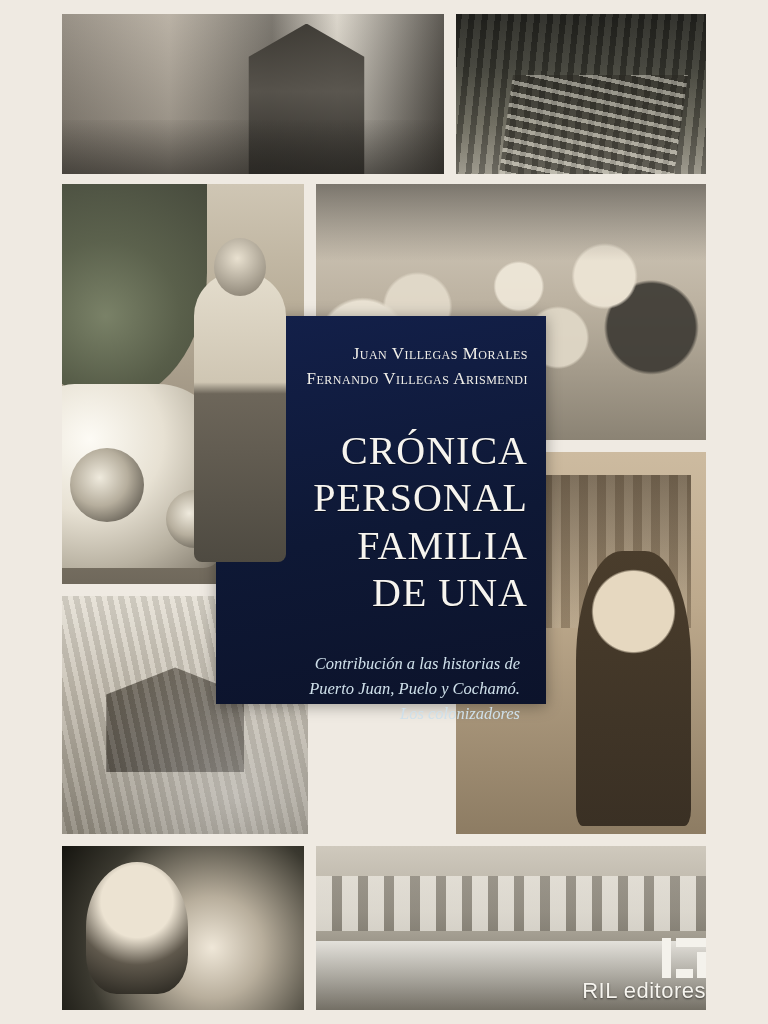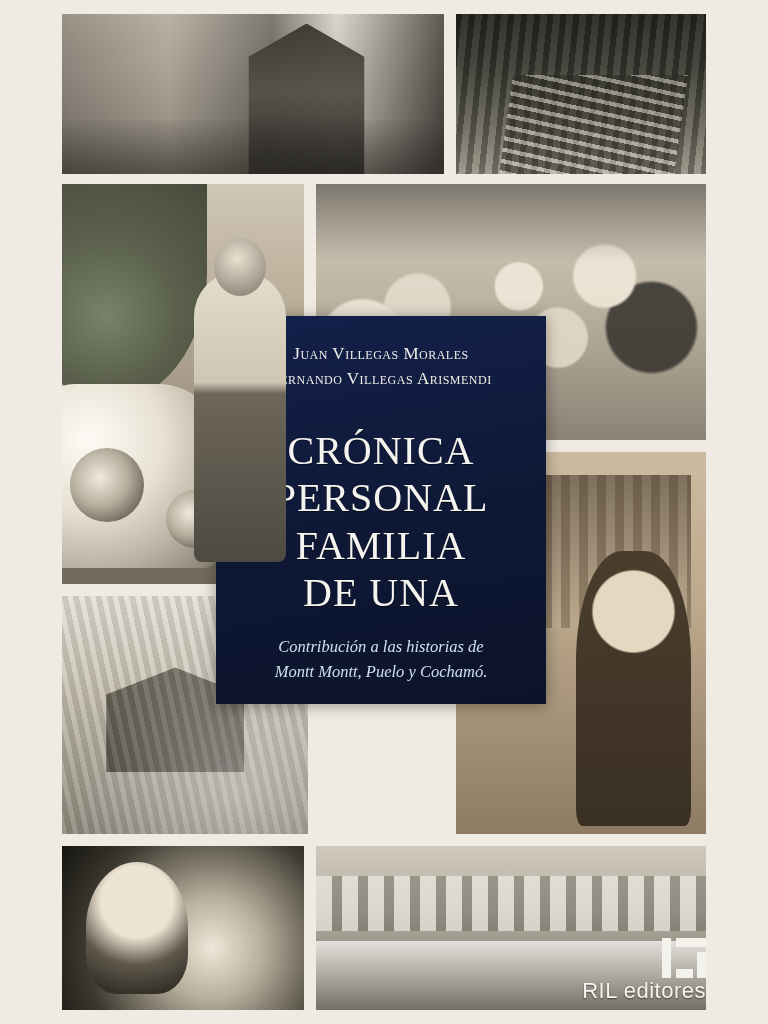--- a/index.html
+++ b/index.html
@@ -213,21 +213,21 @@
   
   .title-panel {
     position: absolute;
     left: 216px;
     top: 316px;
     width: 330px;
     height: 388px;
     background: #111c3c;
     background: linear-gradient(170deg, #13204a 0%, #0e1835 55%, #0c132b 100%);
     box-shadow: 0 2px 14px rgba(0,0,0,0.35);
-    text-align: center;
+    text-align: right;
     color: #f3f2ee;
     padding: 0 18px;
     box-sizing: border-box;
   }
   .authors {
     margin-top: 26px;
     font-family: "Liberation Serif", serif;
     font-variant: small-caps;
     letter-spacing: 0.5px;
     line-height: 1.45;
@@ -244,21 +244,21 @@
     line-height: 1.18;
     letter-spacing: 1px;
     color: #f6f4ef;
     text-shadow: 0 1px 0 rgba(0,0,0,0.5);
   }
   .book-title .line {
     display: block;
     white-space: nowrap;
   }
   .subtitle {
-    margin-top: 19px;
+    margin-top: 36px;
     font-family: "Liberation Serif", serif;
     font-style: italic;
     font-size: 16.5px;
     line-height: 1.5;
     color: #cfe0ea;
     padding: 0 8px;
   }
   .subtitle .line { display: block; }
 
   
@@ -321,21 +321,22 @@
 
     <div class="book-title">
       <span class="line">CRÓNICA</span>
       <span class="line">PERSONAL</span>
       <span class="line">FAMILIA</span>
       <span class="line">DE UNA</span>
     </div>
 
     <div class="subtitle">
       <span class="line">Contribución a las historias de</span>
-      <span class="line">Montt Montt, Puelo y Cochamó.</span>
+      <span class="line">Puerto Juan, Puelo y Cochamó.</span>
+      <span class="line">Los colonizadores</span>
     </div>
 
   </div>
 
   <div class="publisher">
     <div class="publisher-mark">
       <span class="bar b1"></span>
       <span class="bar b2"></span>
       <span class="bar b3"></span>
       <span class="bar b4"></span>

